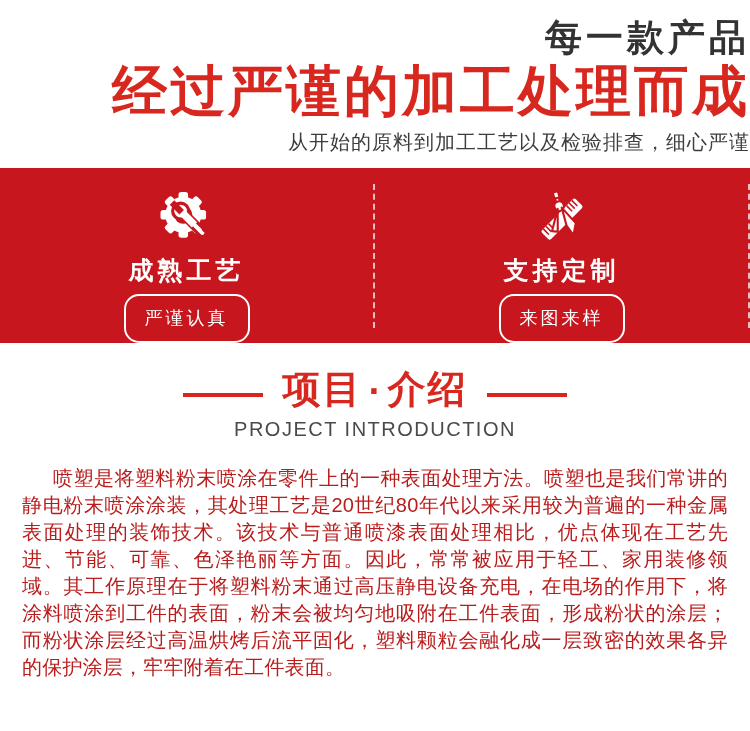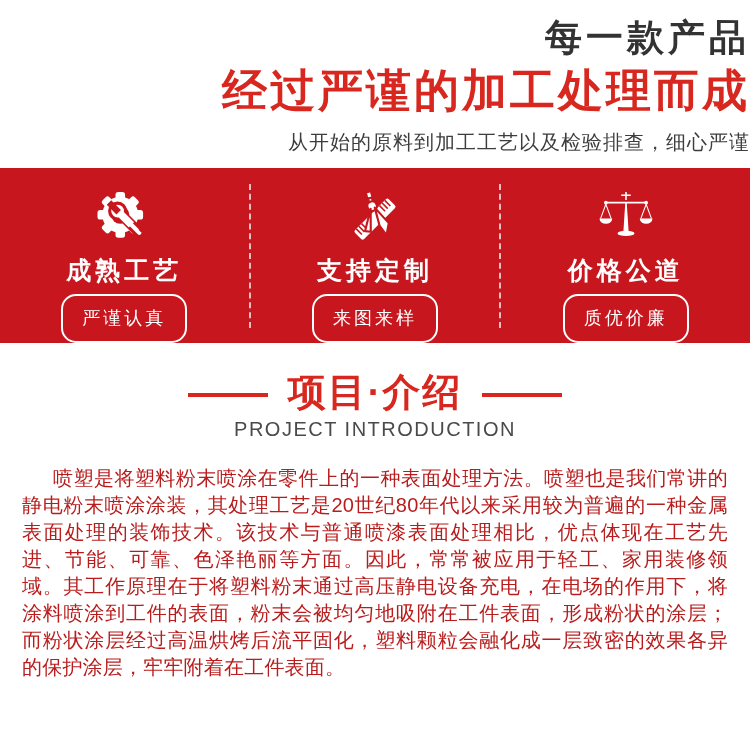--- a/index.html
+++ b/index.html
@@ -13,21 +13,21 @@
     font-family:"Liberation Sans","DejaVu Sans",sans-serif;
   }
 
   
   .hero { text-align:right; padding-top:18px; }
   .hero-title-black {
     margin:0; font-size:37px; line-height:40px;
     font-weight:800; color:#333; letter-spacing:4px;
   }
   .hero-title-red {
-    margin:8px 0 0; font-size:45px; line-height:50px;
+    margin:8px 0 0; font-size:55px; line-height:50px;
     font-weight:800; color:#d8271e; letter-spacing:3px;
   }
   .hero-sub {
     margin:14px 0 0; font-size:20px; line-height:24px;
     color:#3d3d3d; letter-spacing:1px; font-weight:500;
   }
 
   
   .banner {
     margin-top:14px; height:175px; background:#c7161d;
@@ -48,21 +48,21 @@
     padding:12px 19px; white-space:nowrap;
   }
   .v-divider {
     width:0; height:144px; align-self:center;
     border-left:2px dashed rgba(255,255,255,0.72);
   }
 
   
   .section-head {
     margin-top:28px;
-    display:flex; align-items:center; justify-content:center; gap:20px;
+    display:flex; align-items:center; justify-content:center; gap:20px;font-family:Liberation Mono, monospace;
   }
   .red-line { width:80px; height:4px; background:#d8271e; margin-top:6px; }
   .section-title {
     margin:0; font-size:38px; line-height:42px; font-weight:800;
     color:#d8271e; letter-spacing:2px; white-space:nowrap;
   }
   .section-sub {
     margin:4px 0 12px; text-align:center; font-size:20px; line-height:24px;
     color:#4a4a4a; letter-spacing:1.5px;
   }
@@ -128,41 +128,20 @@
           <path d="M-4,-13 L-25,25 L-15,29 Z" fill="#fff" stroke="#c7161d" stroke-width="4" stroke-linejoin="round"></path>
           <path d="M4,-13 L22,22 L12,43 L4,22 Z" fill="#fff" stroke="#c7161d" stroke-width="4" stroke-linejoin="round"></path>
         </g>
       </svg>
       <div class="feature-title">支持定制</div>
       <div class="feature-tag">来图来样</div>
     </div>
 
     <div class="v-divider"></div>
 
-    <div class="feature">
-      <svg class="feature-icon" viewBox="0 0 100 100">
-        <g stroke="#fff" fill="none">
-          <line x1="50" y1="2" x2="50" y2="17" stroke-width="3"></line>
-          <line x1="41" y1="8" x2="59" y2="8" stroke-width="3"></line>
-          <line x1="12" y1="22" x2="88" y2="22" stroke-width="3" stroke-linecap="round"></line>
-          <path d="M12,25 L2,52 M12,25 L22,52" stroke-width="2"></path>
-          <path d="M88,25 L78,52 M88,25 L98,52" stroke-width="2"></path>
-        </g>
-        <g fill="#fff">
-          <circle cx="12" cy="22" r="3.5"></circle>
-          <circle cx="88" cy="22" r="3.5"></circle>
-          <path d="M0,52 A 12,10 0 0 0 24,52 Z"></path>
-          <path d="M76,52 A 12,10 0 0 0 100,52 Z"></path>
-          <path d="M48.6,22 L45,78 L55,78 L51.4,22 Z"></path>
-          <ellipse cx="50" cy="80" rx="16" ry="5"></ellipse>
-        </g>
-      </svg>
-      <div class="feature-title">价格公道</div>
-      <div class="feature-tag">质优价廉</div>
-    </div>
 
   </div>
 
   <div class="section-head">
     <div class="red-line"></div>
     <h3 class="section-title">项目·介绍</h3>
     <div class="red-line"></div>
   </div>
   <p class="section-sub">PROJECT INTRODUCTION</p>
 

